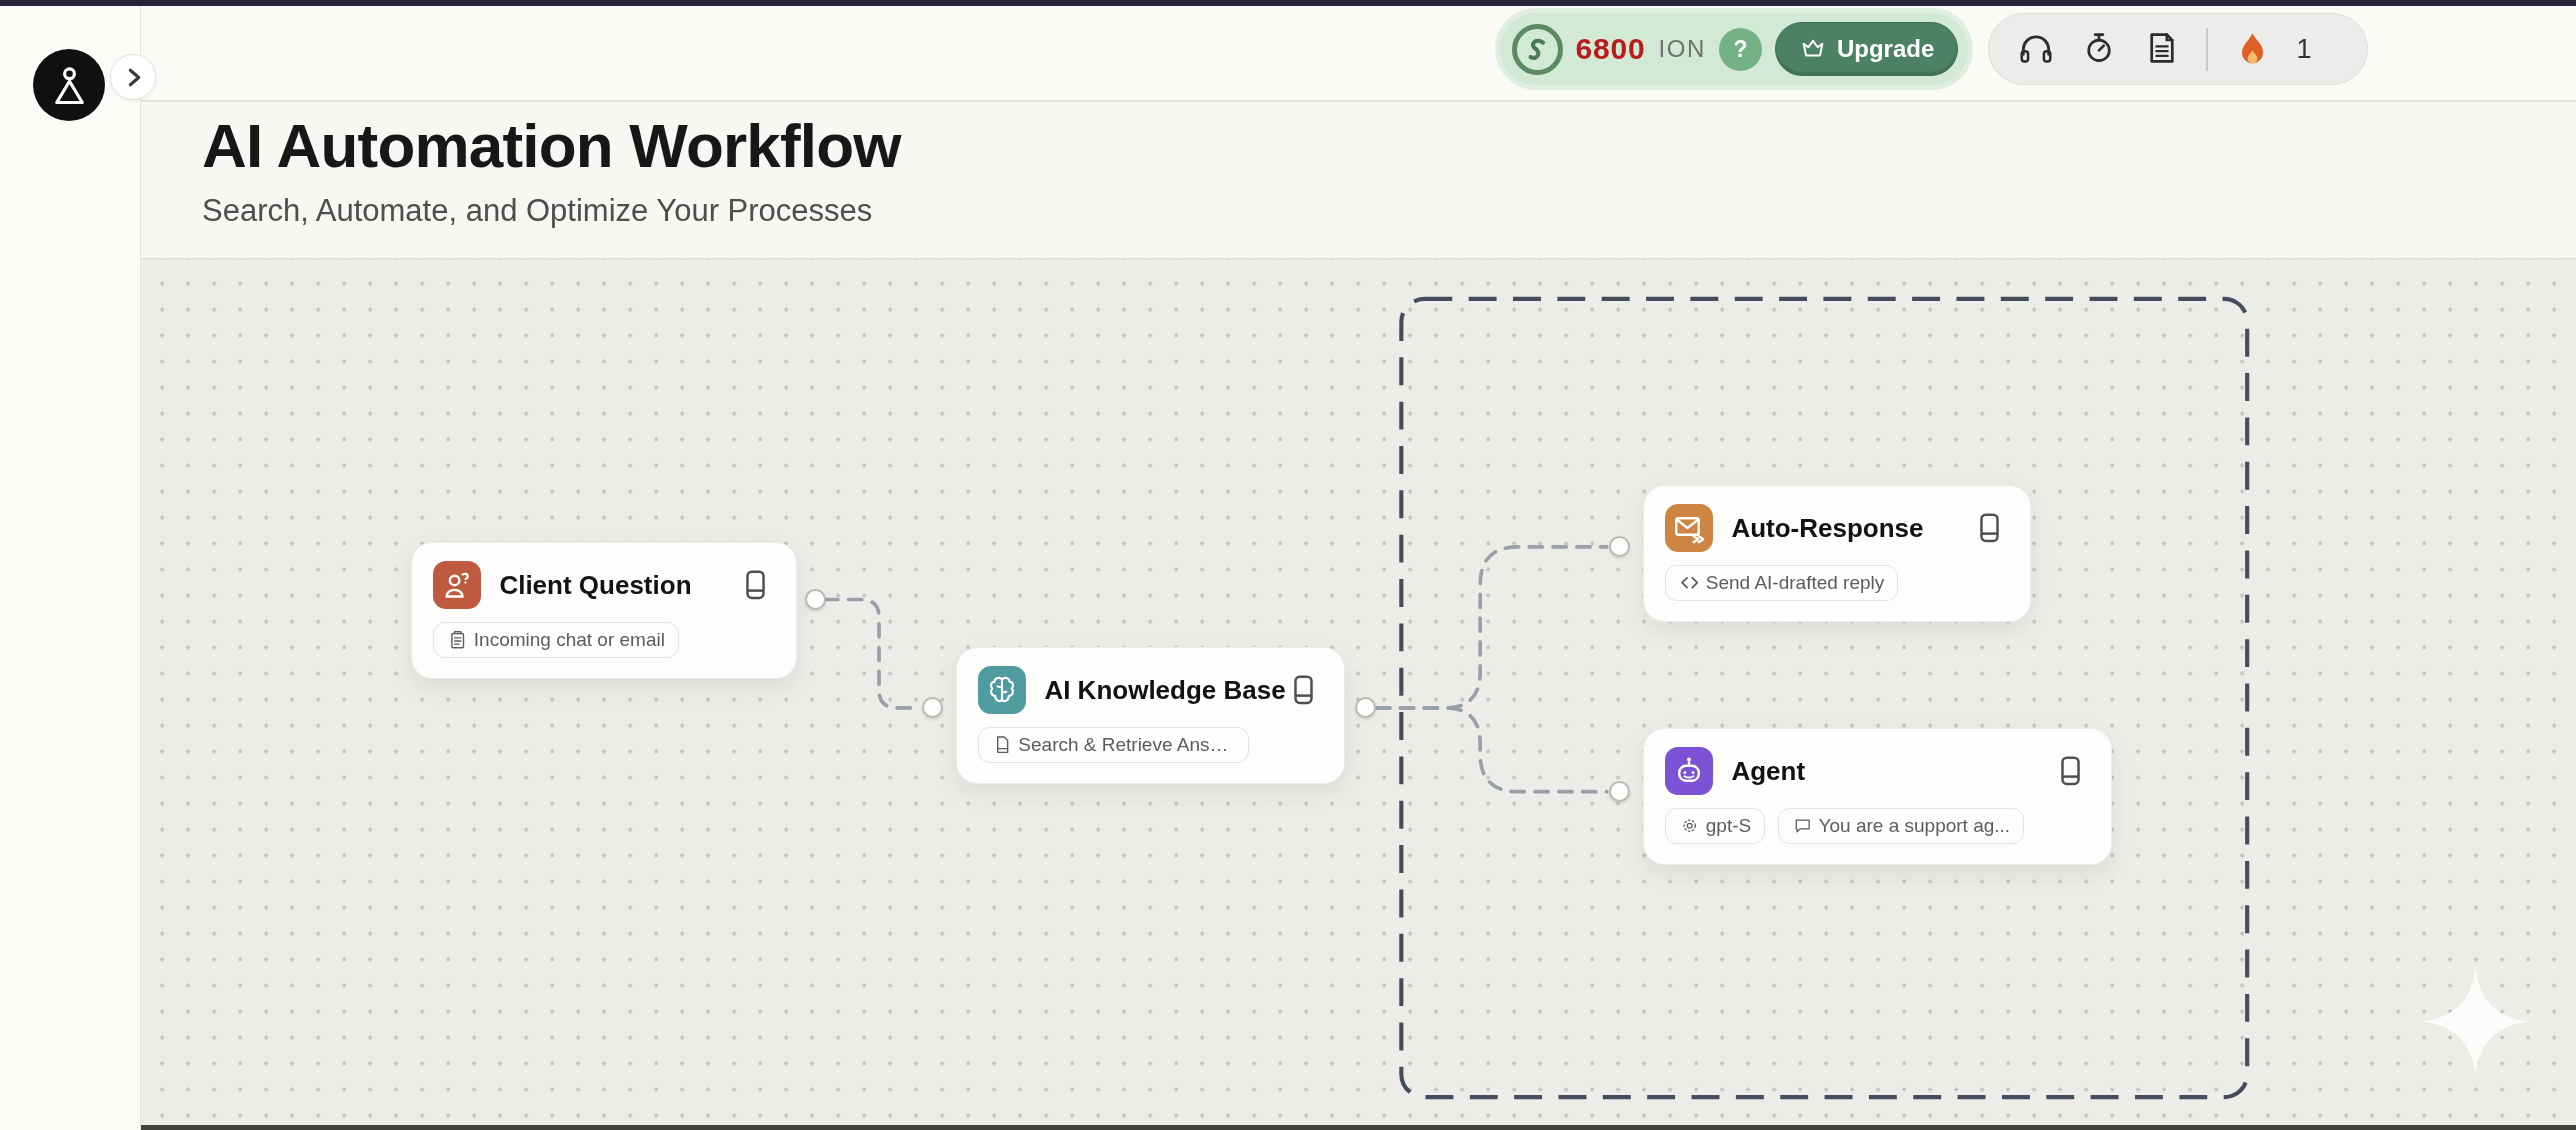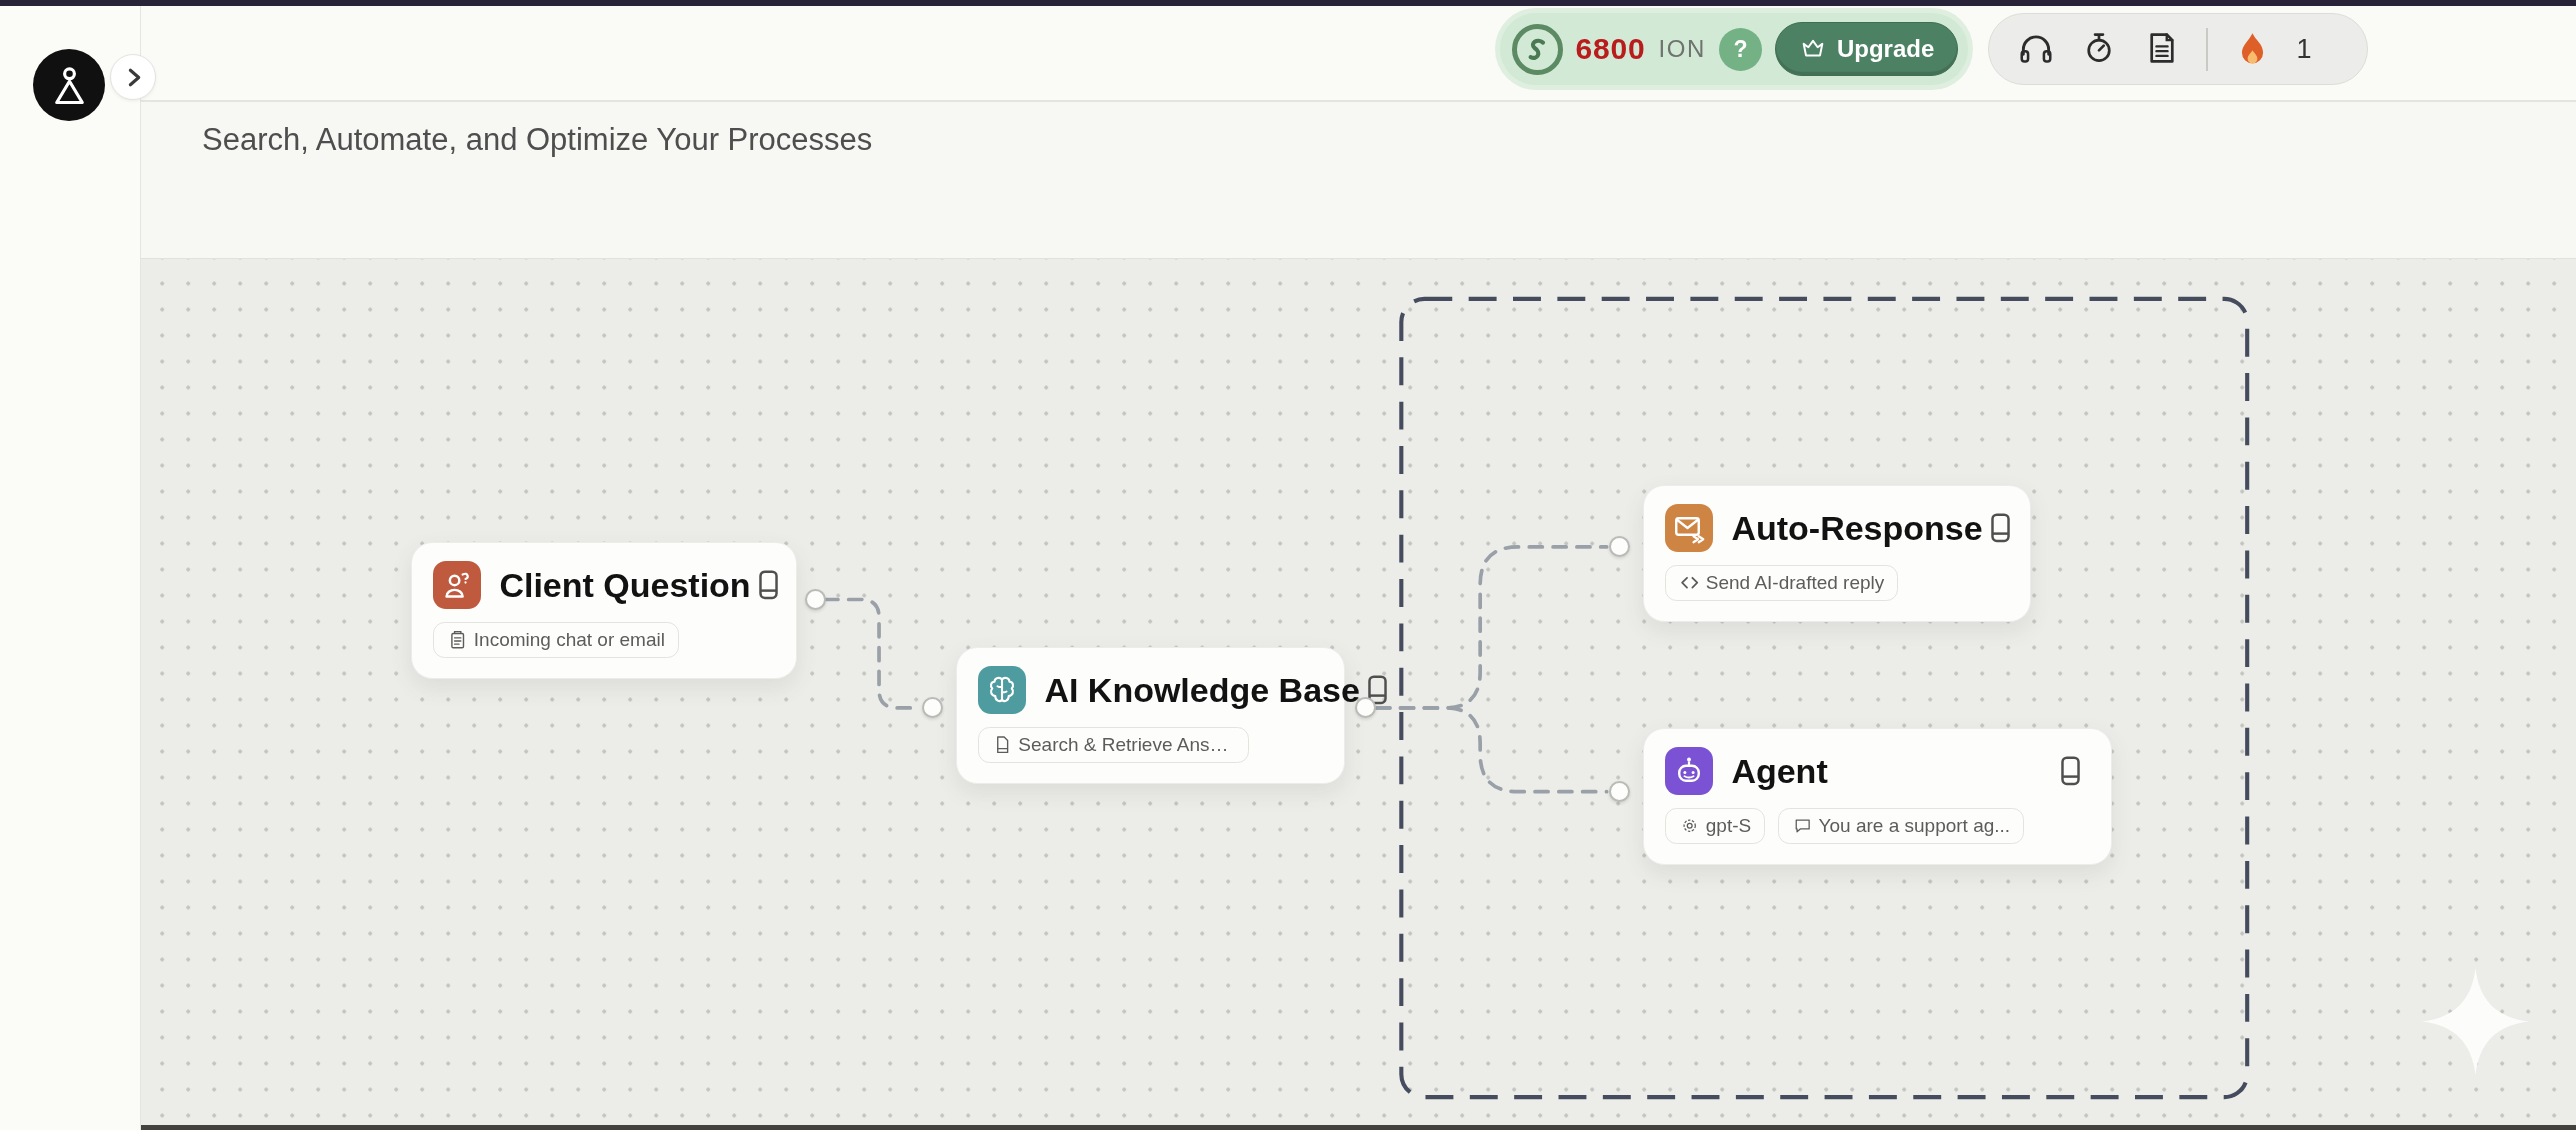--- a/index.html
+++ b/index.html
@@ -61,21 +61,21 @@
   .loop-box { position:absolute; left:1400px; top:297px; width:849px; height:802px; background:rgba(204,211,239,.48); border-radius:23px; z-index:8; }
   .loop-label { position:absolute; left:35px; top:21.4px; font-size:26px; color:#3c424e; }
 
   .edges-svg { position:absolute; left:0; top:0; width:2576px; height:1130px; z-index:10; pointer-events:none; }
 
   
   .node { position:absolute; background:#fdfdfb; border:1.6px solid #ececea; border-radius:21.4px; box-shadow:0 8.2px 21.4px rgba(80,80,75,.10); padding:18px 23px 20px 21.4px; z-index:15; cursor:pointer; }
   .node-head { display:flex; align-items:center; }
   .node-chip { width:48px; height:48px; border-radius:13px; display:flex; align-items:center; justify-content:center; flex:none; }
   .chip-red { background:#bf5a3e; } .chip-teal { background:#4f9ca0; } .chip-orange { background:#ce8544; } .chip-purple { background:#7b52d3; }
-  .node-title { margin-left:18px; font-size:34px; font-weight:600; color:#121212; white-space:nowrap; }
+  .node-title { margin-left:18px; font-size:26px; font-weight:600; color:#121212; white-space:nowrap; }
   .node-journal { margin-left:auto; color:#4f4f4f; flex:none; }
   .node-badges { display:flex; gap:13px; margin-top:13px; }
   .badge { display:inline-flex; align-items:center; gap:5px; border:1.6px solid #e3e3df; border-radius:11.5px; padding:5.8px 13px; color:#5c5c5c; font-size:19px; background:#fdfdfb; white-space:nowrap; max-width:271px; overflow:hidden; text-overflow:ellipsis; }
   .badge .b-label { overflow:hidden; text-overflow:ellipsis; }
 
   .node-cq { left:411px; top:542px; width:386px; }
   .node-kb { left:956px; top:647px; width:389px; }
   .node-ar { left:1643px; top:485px; width:388px; }
   .node-ag { left:1643px; top:728px; width:469px; }
 
@@ -361,20 +361,21 @@
   <div class="side-item" style="top:933px;">
     <svg width="43" height="43" viewBox="0 0 52 52">
         <use href="#ic-bulb"></use>
       </svg>
     <svg class="chev" width="20" height="20" viewBox="0 0 24 24">
         <use href="#ic-chev"></use>
       </svg>
   </div>
 
   <div class="page-header">
+    <h1 class="page-title">AI Automation Workflow</h1>
     <div class="page-subtitle">Search, Automate, and Optimize Your Processes</div>
   </div>
 
   <div class="canvas"></div>
 
 
   <svg class="edges-svg" viewBox="0 0 3136 1376">
     <rect x="1706" y="364" width="1030" height="972" rx="28" fill="none" stroke="#454c5e" stroke-width="5" stroke-dasharray="34 20"></rect>
     <path d="M 1004 730 H 1048 Q 1070 730 1070 752 V 840 Q 1070 862 1092 862 H 1120" fill="none" stroke="#9aa0a8" stroke-width="4.5" stroke-dasharray="16 13" stroke-linecap="round"></path>
     <path d="M 1676 862 H 1760 Q 1802 862 1802 818 V 712 Q 1802 666 1848 666 H 1956" fill="none" stroke="#9aa0a8" stroke-width="4.5" stroke-dasharray="16 13" stroke-linecap="round"></path>

